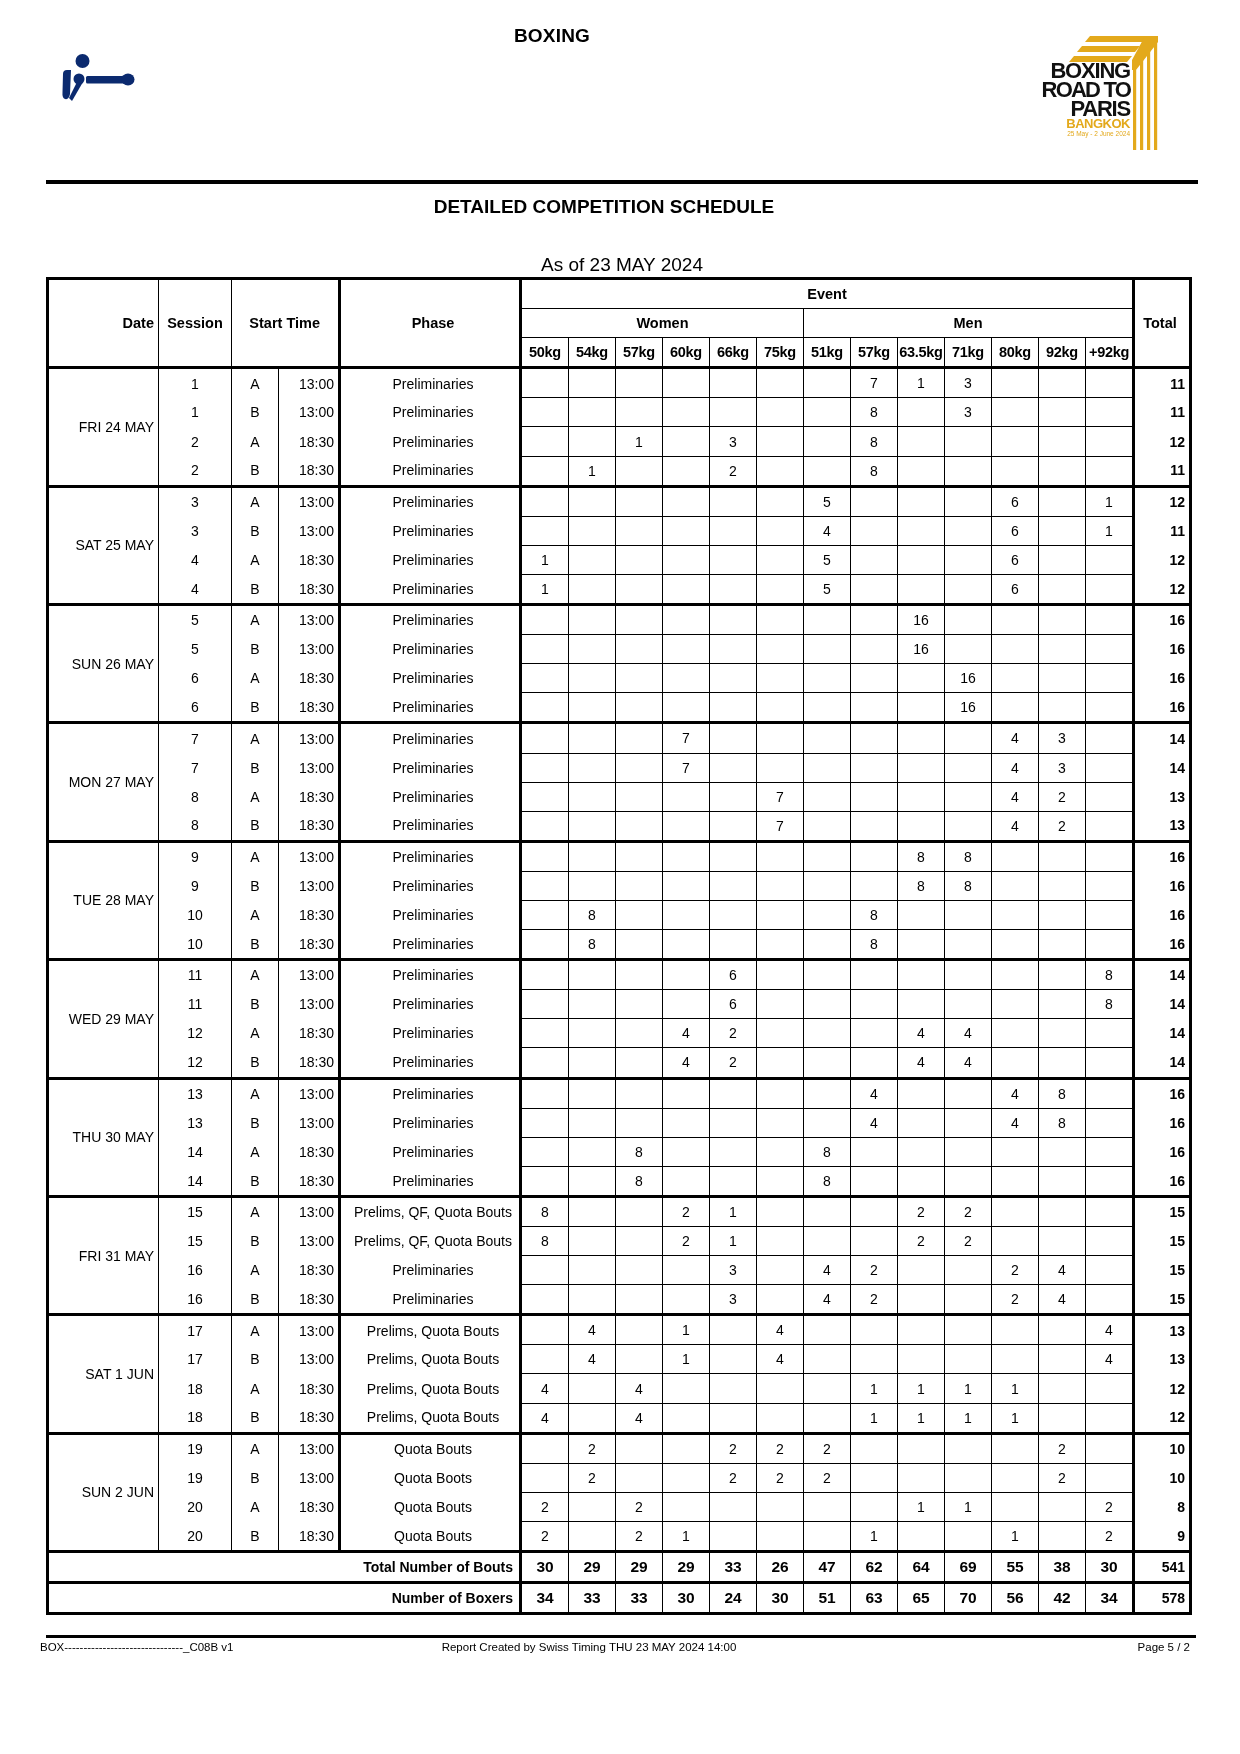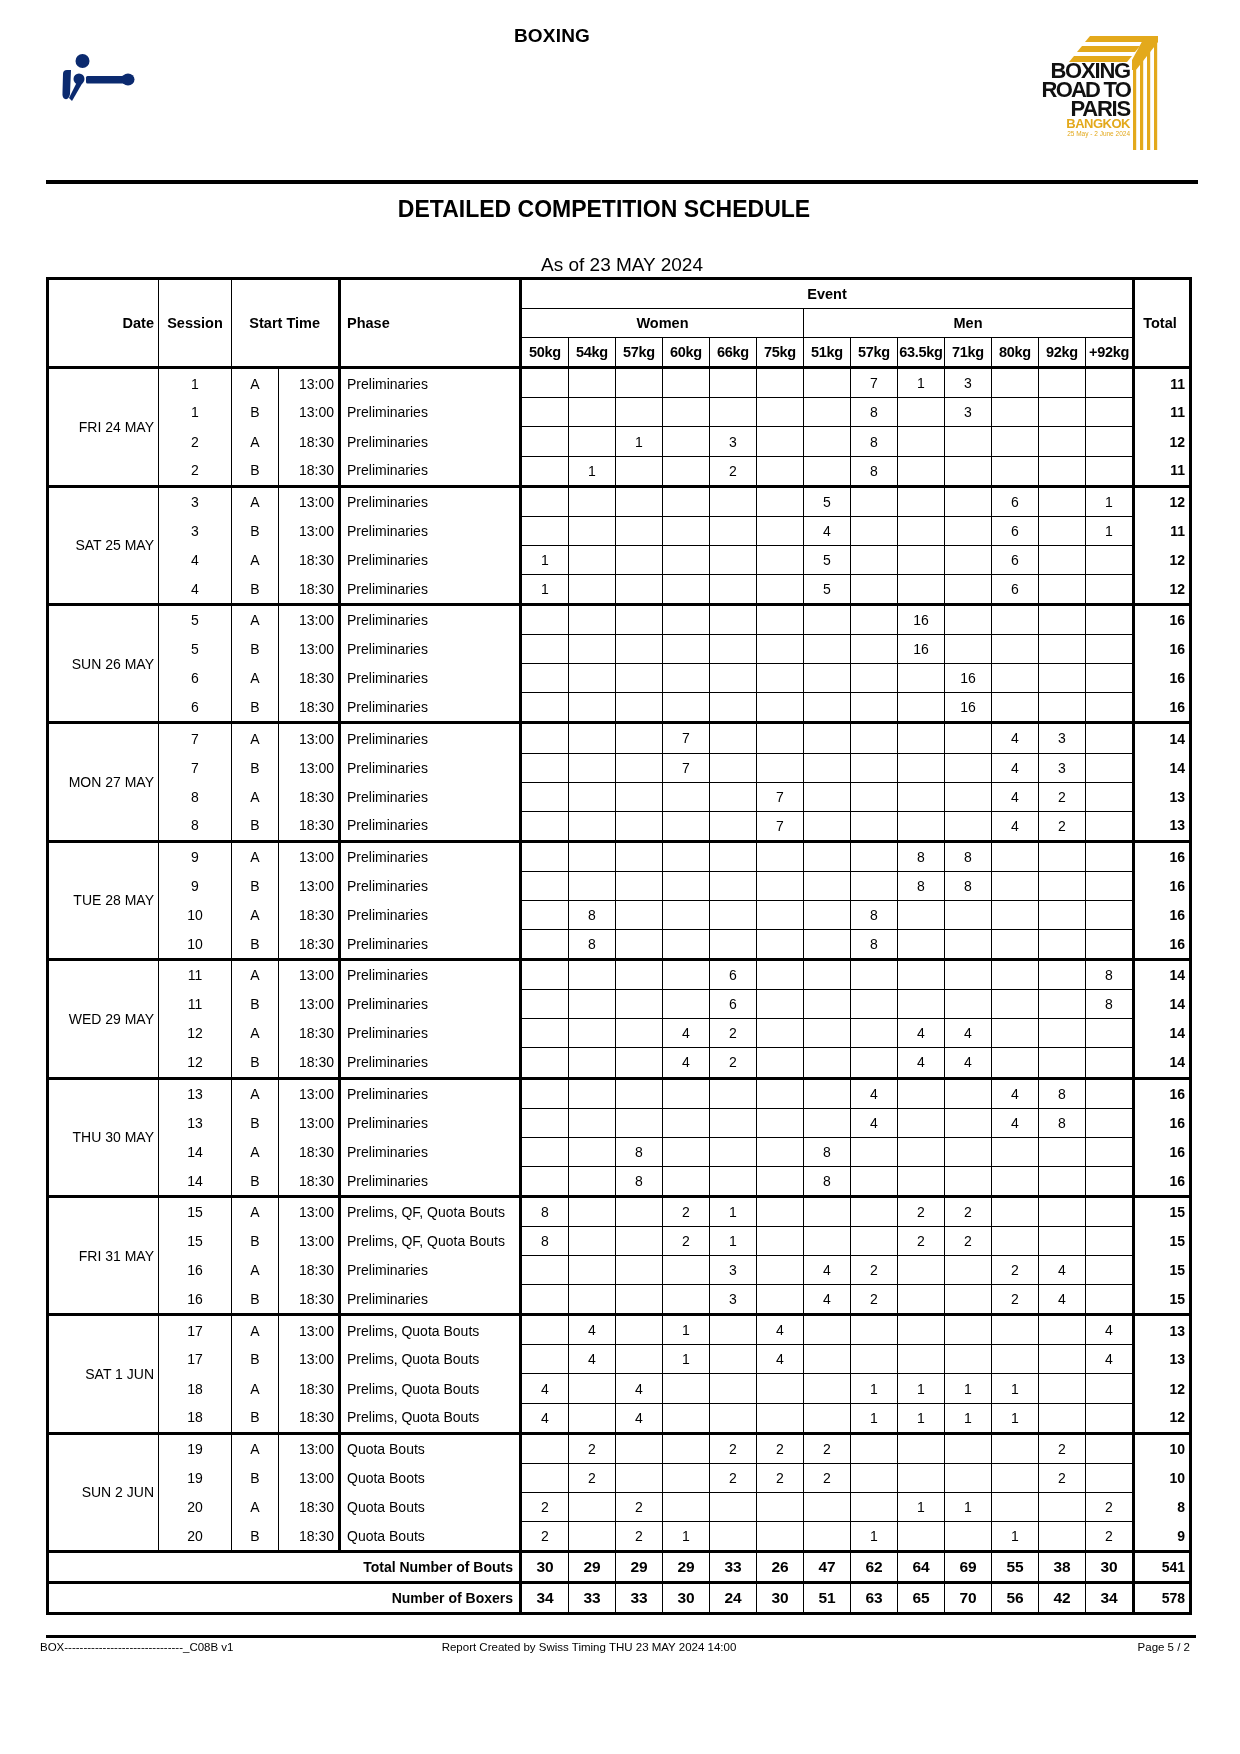--- a/index.html
+++ b/index.html
@@ -3,33 +3,33 @@
 <meta charset="utf-8">
 <style>
   html, body { margin: 0; padding: 0; background: #ffffff; }
   body { width: 1240px; height: 1754px; position: relative; font-family: "Liberation Sans", sans-serif; color: #000; overflow: hidden; }
   .abs { position: absolute; }
   .sport-title { left: 0; width: 1240px; top: 25px; text-align: center; font-weight: bold; font-size: 19px; letter-spacing: 0.2px; }
   .sport-title span { position: relative; left: -68px; }
   .pictogram { left: 58px; top: 52px; width: 82px; height: 52px; }
   .event-logo { left: 1010px; top: 30px; width: 160px; height: 120px; }
   .header-rule { left: 46px; top: 180px; width: 1152px; height: 4px; background: #000; }
-  .doc-title { left: 0; width: 1204px; top: 196px; text-align: center; font-weight: bold; font-size: 23px; }
+  .doc-title { left: 0; width: 1204px; top: 196px; text-align: center; font-weight: bold; font-size: 19px; }
   .doc-title span { position: relative; left: 2px; }
   .as-of { left: 0; width: 1240px; top: 254px; text-align: center; font-size: 19px; }
   .as-of span { position: relative; left: 2px; }
 
   table.sched { position: absolute; left: 46px; top: 277px; border-collapse: collapse; table-layout: fixed; }
   table.sched td, table.sched th { border: 1.5px solid #000; padding: 0; height: 28.1px; font-size: 14px; white-space: nowrap; overflow: hidden; }
   table.sched th { font-weight: bold; font-size: 14.5px; }
   .c-date { width: 105px; text-align: right; padding-right: 4px !important; font-size: 15.5px; }
   .c-sess { width: 72px; text-align: center; font-size: 15.5px; }
   .c-let { width: 46px; text-align: center; font-size: 15.5px; }
   .c-time { width: 55px; text-align: right; padding-right: 4px !important; font-size: 15.5px; border-right-width: 3px !important; }
-  .c-phase { width: 172px; text-align: left; padding-left: 6px !important; font-size: 13.5px; border-right-width: 3px !important; }
+  .c-phase { width: 172px; text-align: center; padding-left: 6px !important; font-size: 13.5px; border-right-width: 3px !important; }
   .c-w { width: 46px; text-align: center; font-size: 15px; }
   .c-tot { width: 50px; text-align: right; padding-right: 4px !important; font-weight: bold; font-size: 15px; border-left-width: 3px !important; }
   th.c-w { font-size: 14.5px; letter-spacing: -0.3px; }
   tr.day-start td { border-top-width: 3px; }
   tr.head-bottom th { border-bottom-width: 3px; }
   td.nob-top { border-top: none !important; }
   td.nob-bot { border-bottom: none !important; }
   .tot-label { text-align: right; padding-right: 6px !important; font-weight: bold; font-size: 13.5px; border-right-width: 3px !important; }
   tr.sum td.c-w { font-weight: bold; font-size: 15.5px; }
   tr.sum td { border-top-width: 3px; }

